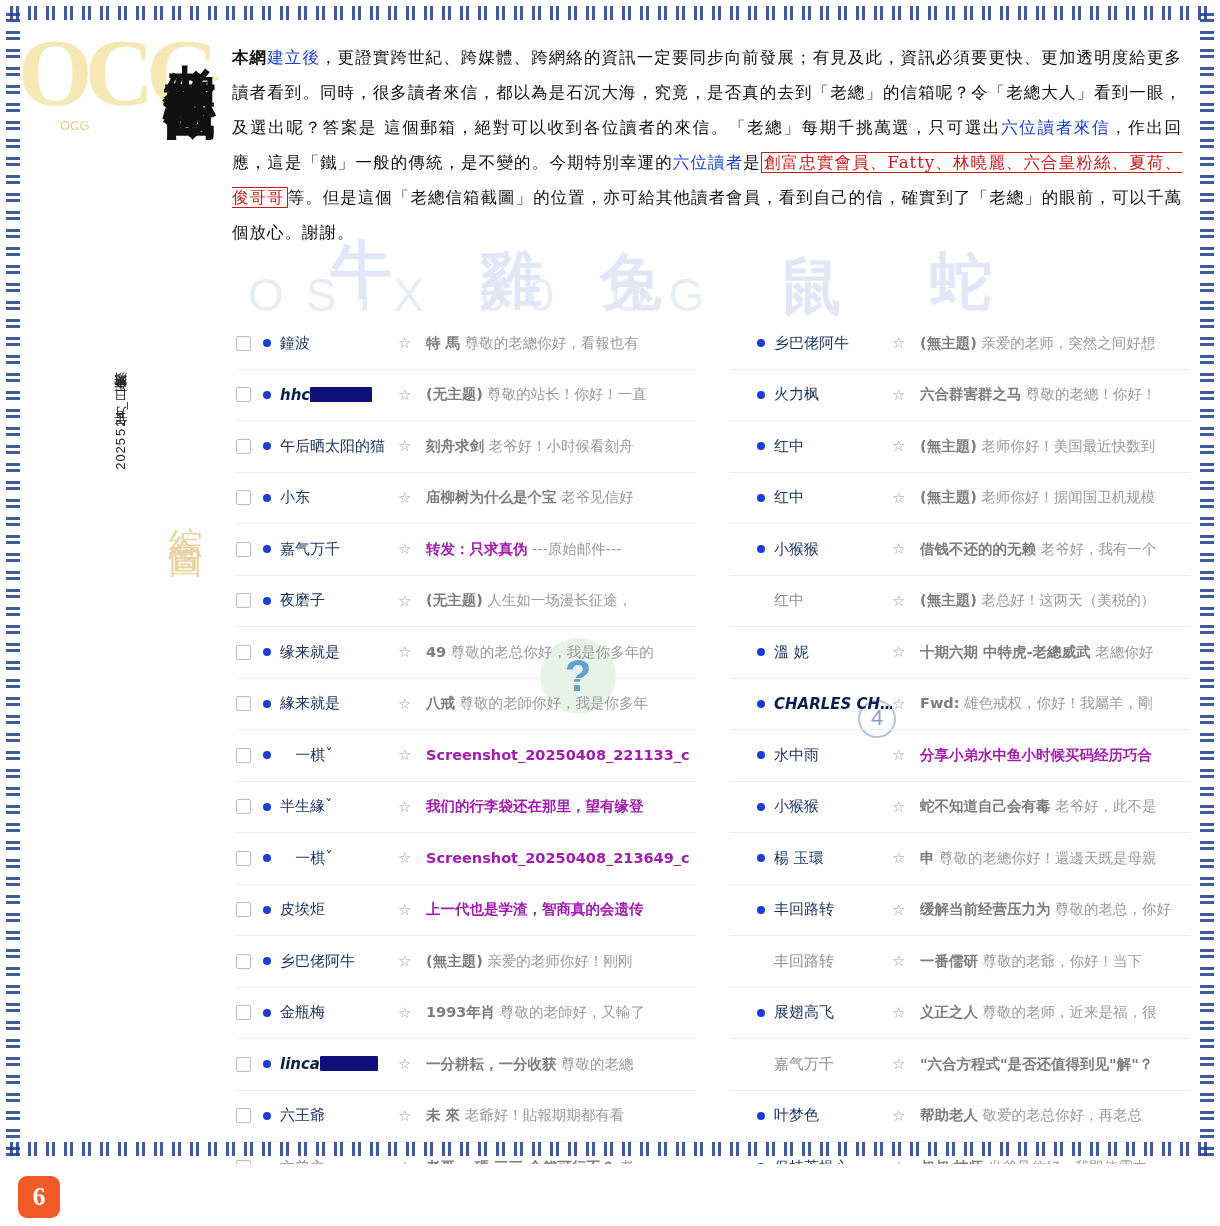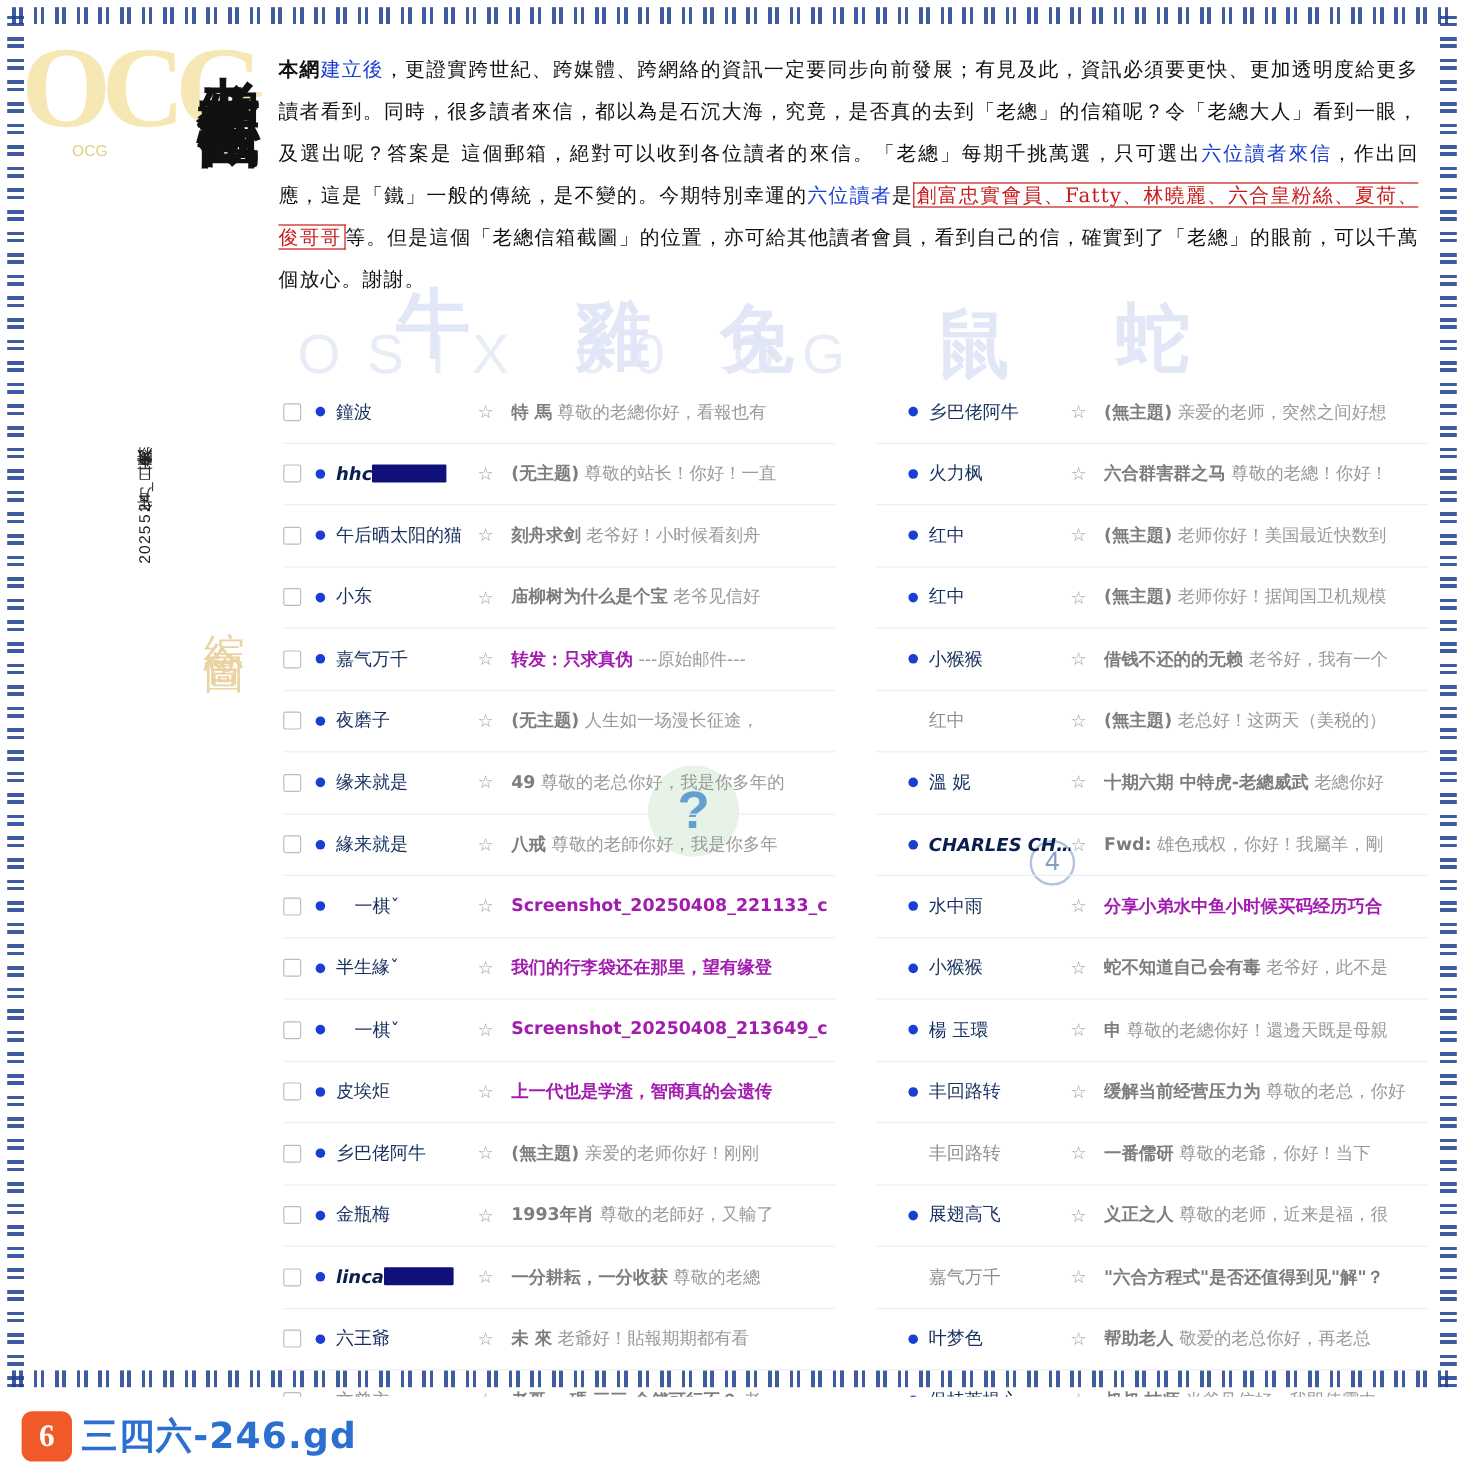--- a/index.html
+++ b/index.html
@@ -421,15 +421,14 @@
       <div class="dot"></div>
       <div class="sender">保持菩提心</div>
       <div class="star">☆</div>
       <div class="subject blur"><span class="sub-strong">叔叔 技师</span><span class="snippet"> 当爷见信好，我即使霉中</span></div>
     </div>
   </div>
 
 <div class="botbar">
   <div class="wm-logo">
     <div class="wm-mark">6</div>
-    <div class="wm-name">三四六-246.gd</div>
   </div>
 </div>
 
 </body></html>

